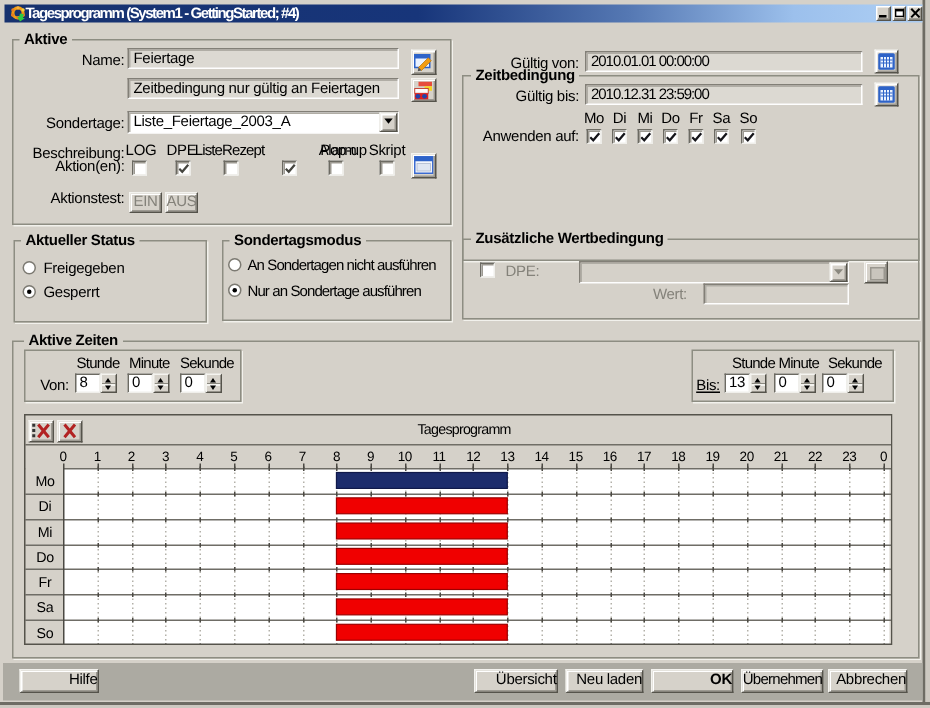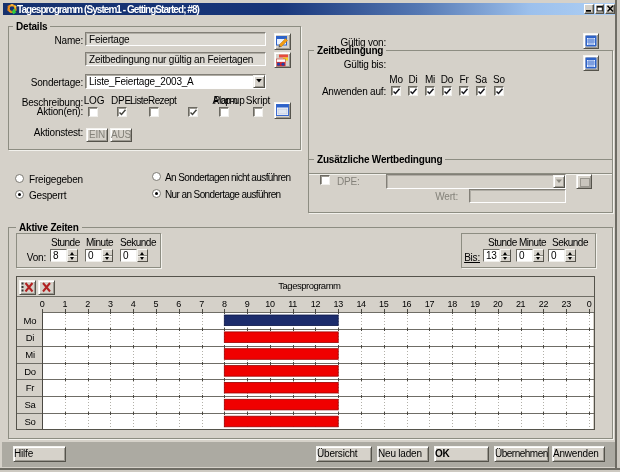--- a/index.html
+++ b/index.html
@@ -24,61 +24,61 @@
 .cb{position:absolute;width:10px;height:10px;background:#fff;border:1px solid;border-color:#6c6a62 #f0efeb #f0efeb #6c6a62;box-shadow:inset 1px 1px 0 #9d9a92;box-sizing:border-box;}
 .radio{position:absolute;width:9px;height:9px;border-radius:50%;background:#fff;border:1px solid #7c7a72;box-sizing:border-box;}
 .radio.sel::after{content:"";position:absolute;left:2px;top:2px;width:3px;height:3px;border-radius:50%;background:#000;}
 .dis{color:#84827a;}
 .spinfield{position:absolute;width:17px;height:13px;background:#fff;border:1px solid;border-color:#6c6a62 #f0efeb #f0efeb #6c6a62;box-sizing:border-box;padding:1px 0 0 2px;line-height:10px;}
 .spinner{position:absolute;width:11px;height:13px;background:linear-gradient(#d6d2ca 5px,#8a887f 5px,#8a887f 6px,#f4f3ef 6px,#f4f3ef 7px,#d6d2ca 7px);border:1px solid;border-color:#f4f3ef #55534b #55534b #f4f3ef;box-sizing:border-box;}
 .spinner .up{position:absolute;left:2px;top:1.5px;width:0;height:0;border-left:2.5px solid transparent;border-right:2.5px solid transparent;border-bottom:3px solid #000;}
 .spinner .dn{position:absolute;left:2px;bottom:1.5px;width:0;height:0;border-left:2.5px solid transparent;border-right:2.5px solid transparent;border-top:3px solid #000;}
 .panel{position:absolute;border:1px solid #8d8d82;box-shadow:1px 1px 0 #f2f1ec;}
 #band{position:absolute;left:2px;top:442px;width:613px;height:25px;background:#acaaa2;}
-.bbtn{position:absolute;top:446px;height:16px;background:#d6d2ca;border:1px solid;border-color:#f4f3ef #55534b #55534b #f4f3ef;box-shadow:inset 1px 1px 0 #fff, inset -1px -1px 0 #9d9a92;box-sizing:border-box;text-align:left;line-height:14px;}
+.bbtn{position:absolute;top:446px;height:16px;background:#d6d2ca;border:1px solid;border-color:#f4f3ef #55534b #55534b #f4f3ef;box-shadow:inset 1px 1px 0 #fff, inset -1px -1px 0 #9d9a92;box-sizing:border-box;text-align:right;line-height:14px;}
 svg{position:absolute;}
 </style>
 </head>
 <body>
 <div id="win">
   <div id="edge-r1"></div>
     <div id="edge-r2"></div>
     <div id="edge-b1"></div>
     <div id="edge-b2"></div>
   <div id="titlebar">
     <svg style="left:4px;top:1px" width="11" height="11" viewBox="0 0 11 11">
       <circle cx="5" cy="4.6" r="3.4" fill="none" stroke="#f39c12" stroke-width="2.1"></circle>
       <circle cx="5" cy="1.2" r="1.1" fill="#f5b041"></circle>
         <circle cx="8.4" cy="2.6" r="1.1" fill="#f4d03f"></circle>
       <circle cx="8.6" cy="6" r="1.1" fill="#e67e22"></circle>
         <circle cx="1.6" cy="2.6" r="1.1" fill="#e67e22"></circle>
       <circle cx="1.4" cy="6" r="1.1" fill="#e67e22"></circle>
         <circle cx="5" cy="7.8" r="1.1" fill="#e67e22"></circle>
       <path d="M5.6 5.2 L8.2 5.2 L8.2 7.6 L9.6 7.6 L6.9 10.4 L4.2 7.6 L5.6 7.6 Z" fill="#2ecc40" transform="rotate(14 7 8)"></path>
     </svg>
-    <div id="titletext">Tagesprogramm (System1 - GettingStarted; #8)</div>
+    <div id="titletext">Tagesprogramm (System1 - GettingStarted; #4)</div>
     <div class="tbtn" style="left:580.5px;width:10px;">
         <svg width="9" height="8" viewBox="0 0 9 8" style="left:0;top:0">
           <rect x="1" y="5" width="5" height="1.7" fill="#000"></rect>
         </svg>
       </div>
     <div class="tbtn" style="left:591.5px;width:9px;">
         <svg width="8" height="8" viewBox="0 0 8 8" style="left:0;top:0">
           <rect x="1.1" y="1.3" width="5.2" height="4.6" fill="#fff" stroke="#000" stroke-width="0.9"></rect>
           <rect x="1.1" y="1.1" width="5.2" height="1.5" fill="#000"></rect>
         </svg>
       </div>
     <div class="tbtn" style="left:602px;width:10px;">
         <svg width="9" height="8" viewBox="0 0 9 8" style="left:0;top:0">
           <path d="M1.5 0.8 L7 6.6 M7 0.8 L1.5 6.6" stroke="#000" stroke-width="1.4"></path>
         </svg>
       </div>
   </div>
   <div class="group" style="left:8px;top:26px;width:291px;height:122px;">
-    <div class="glabel" style="left:4px;">Details</div>
+    <div class="glabel" style="left:4px;">Aktive</div>
   </div>
   <div class="rlbl" style="left:8px;top:35px;width:75px;">Name:</div>
   <div class="inp" style="left:85px;top:32px;width:181px;height:14px;">Feiertage</div>
   <div class="rlbl" style="left:8px;top:53px;width:75px;margin-top:44px;">Beschreibung:</div>
   <div class="inp" style="left:85px;top:52px;width:181px;height:14px;">Zeitbedingung nur gültig an Feiertagen</div>
   <div class="rlbl" style="left:8px;top:77px;width:75px;">Sondertage:</div>
   <div class="inp winp" style="left:85px;top:74px;width:181px;height:15px;">Liste_Feiertage_2003_A</div>
   <div class="btn" style="left:253px;top:75px;width:12px;height:13px;">
       <svg width="10" height="9" viewBox="0 0 10 9" style="left:0;top:0">
         <path d="M2.2 3 L5 6.5 L7.8 3 Z" fill="#000"></path>
@@ -130,21 +130,23 @@
     <svg width="13" height="13" viewBox="0 0 13 13" style="left:1px;top:1px">
       <rect x="0.5" y="0.5" width="12" height="11" fill="#f4f6fb" stroke="#3a6ad0"></rect>
       <rect x="0.5" y="0.5" width="12" height="3" fill="#2e63c8"></rect>
       <rect x="2" y="5" width="9" height="5" fill="#dfe6f2" stroke="#aab6cc" stroke-width="0.5"></rect>
     </svg>
   </div>
   <div class="group" style="left:308px;top:26px;width:303px;height:122px;margin-top:24px;">
     <div class="glabel" style="left:5px;">Zeitbedingung</div>
   </div>
   <div class="rlbl" style="left:300px;top:37px;width:86px;">Gültig von:</div>
+  <div class="inp" style="left:390px;top:34px;width:185px;height:14px;letter-spacing:-0.7px;">2010.01.01 00:00:00</div>
   <div class="rlbl" style="left:300px;top:59px;width:86px;text-align:right;">Gültig bis:</div>
+  <div class="inp" style="left:390px;top:56px;width:185px;height:14px;letter-spacing:-0.7px;">2010.12.31 23:59:00</div>
   <div class="btn" style="left:583px;top:33px;width:16px;height:16px;">
       <svg width="12" height="12" viewBox="0 0 12 12" style="left:1px;top:1px">
         <rect x="0.5" y="0.5" width="11" height="11" rx="1" fill="#2e63c8"></rect>
         <rect x="2" y="3" width="8" height="7" fill="#eaf2ff"></rect>
         <path d="M2 5 H10 M2 7 H10 M4 3 V10 M6 3 V10 M8 3 V10" stroke="#2e63c8" stroke-width="0.7"></path>
       </svg>
     </div>
   <div class="btn" style="left:583px;top:55px;width:16px;height:16px;">
       <svg width="12" height="12" viewBox="0 0 12 12" style="left:1px;top:1px">
         <rect x="0.5" y="0.5" width="11" height="11" rx="1" fill="#2e63c8"></rect>
@@ -188,24 +190,30 @@
   <div class="cb" style="left:476px;top:86px;">
       <svg width="8" height="8" viewBox="0 0 8 8" style="left:1px;top:1px">
         <path d="M0.5 3.5 L2.5 5.5 L6.5 0.8" stroke="#15151a" stroke-width="1.5" fill="none"></path>
       </svg>
     </div>
   <div class="cb" style="left:494px;top:86px;">
       <svg width="8" height="8" viewBox="0 0 8 8" style="left:1px;top:1px">
         <path d="M0.5 3.5 L2.5 5.5 L6.5 0.8" stroke="#15151a" stroke-width="1.5" fill="none"></path>
       </svg>
     </div>
+  <div class="group" style="left:9px;top:160px;width:127px;height:53px;">
+    <div class="glabel" style="left:4px;">Aktueller Status</div>
+  </div>
   <div class="radio" style="left:15px;top:174px;"></div>
   <div class="lbl" style="left:29px;top:174px;">Freigegeben</div>
   <div class="radio sel" style="left:15px;top:190px;"></div>
   <div class="lbl" style="left:29px;top:190px;">Gesperrt</div>
+  <div class="group" style="left:148px;top:160px;width:151px;height:52px;">
+    <div class="glabel" style="left:4px;">Sondertagsmodus</div>
+  </div>
   <div class="radio" style="left:152px;top:172px;"></div>
   <div class="lbl" style="left:165px;top:172px;letter-spacing:-0.6px;">An Sondertagen nicht ausführen</div>
   <div class="radio sel" style="left:152px;top:189px;"></div>
   <div class="lbl" style="left:165px;top:189px;letter-spacing:-0.6px;">Nur an Sondertage ausführen</div>
   <div class="group" style="left:308px;top:159px;width:303px;height:52px;">
     <div class="glabel" style="left:5px;">Zusätzliche Wertbedingung</div>
   </div>
   <div class="cb" style="left:320px;top:175px;"></div>
   <div class="lbl dis" style="left:337px;top:176px;">DPE:</div>
   <div class="inp" style="left:386px;top:174px;width:180px;height:15px;background:#d5d1c9;"></div>
@@ -576,14 +584,14 @@
     <svg width="13" height="11" viewBox="0 0 13 11" style="left:1px;top:1px">
       <path d="M3 1 L10 9.5 M10 1 L3 9.5" stroke="#b22222" stroke-width="2"></path>
     </svg>
   </div>
   <div id="band"></div>
   <div class="bbtn" style="left:13px;width:53px;">Hilfe</div>
   <div class="bbtn" style="left:316px;width:56px;">Übersicht</div>
   <div class="bbtn" style="left:377px;width:52px;">Neu laden</div>
   <div class="bbtn" style="left:434px;width:55px;font-weight:bold;">OK</div>
   <div class="bbtn" style="left:494px;width:55px;letter-spacing:-0.5px;">Übernehmen</div>
-  <div class="bbtn" style="left:552px;width:53px;">Anwenden</div>
+  <div class="bbtn" style="left:552px;width:53px;">Abbrechen</div>
 </div>
 
 </body></html>

